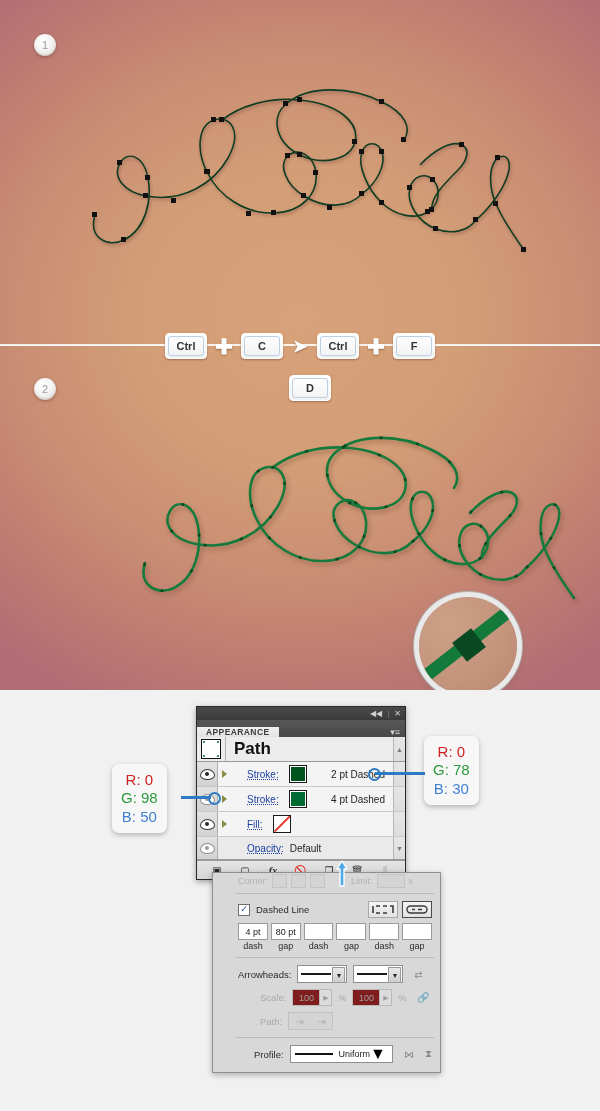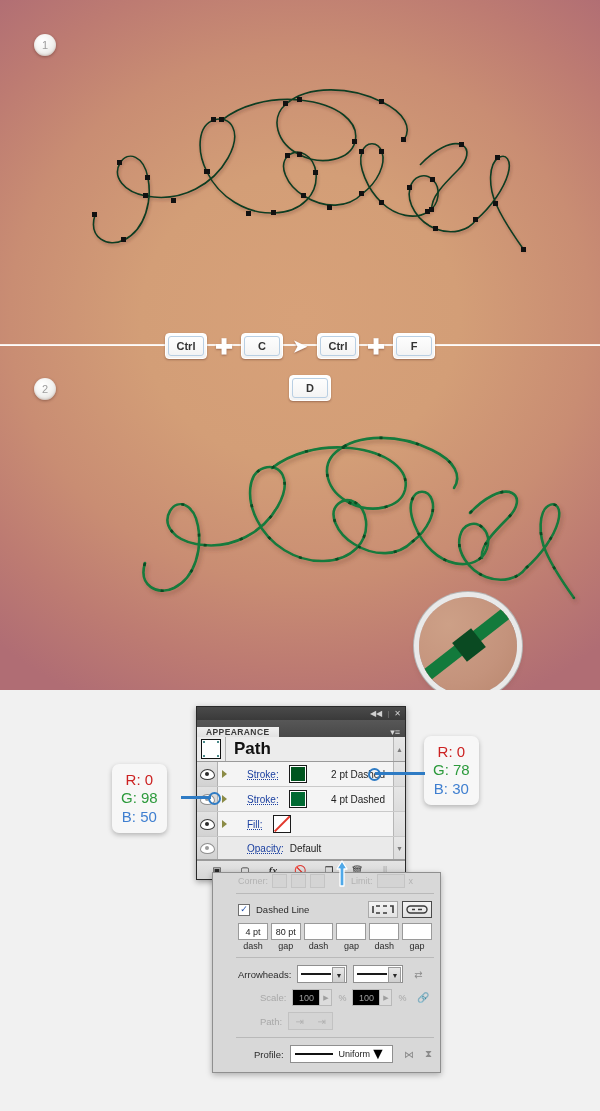--- a/index.html
+++ b/index.html
@@ -237,21 +237,21 @@
     width:48px;height:16px;background:#fff;border:1px solid #8f8f8f;
     display:flex;align-items:center;position:relative;
   }
   .combo .line{width:30px;height:2px;background:#1a1a1a;margin-left:3px;}
   .combo .caret{
     position:absolute;right:1px;top:1px;width:11px;height:14px;
     background:linear-gradient(#e8e8e8,#cfcfcf);border:1px solid #9a9a9a;
     display:flex;align-items:center;justify-content:center;color:#2a2a2a;font-size:7px;
   }
   .numbox{
-    width:26px;height:15px;background:#000000;border:1px solid #b9b9b9;
+    width:26px;height:15px;background:#7f1d1d;border:1px solid #b9b9b9;
     font-size:9px;color:#9f9f9f;display:flex;align-items:center;justify-content:center;
   }
   .stepper{
     width:11px;height:15px;background:#dcdcdc;border:1px solid #b9b9b9;border-left:none;
     display:flex;align-items:center;justify-content:center;color:#9f9f9f;font-size:7px;
   }
   .pct{font-size:9px;color:#a8a8a8;}
   .align-arrows{display:flex;gap:3px;background:#d4d4d4;border:1px solid #c2c2c2;padding:1px;}
   .aarrow{width:19px;height:14px;display:flex;align-items:center;justify-content:center;color:#b0b0b0;font-size:10px;}
   .profile-combo{

